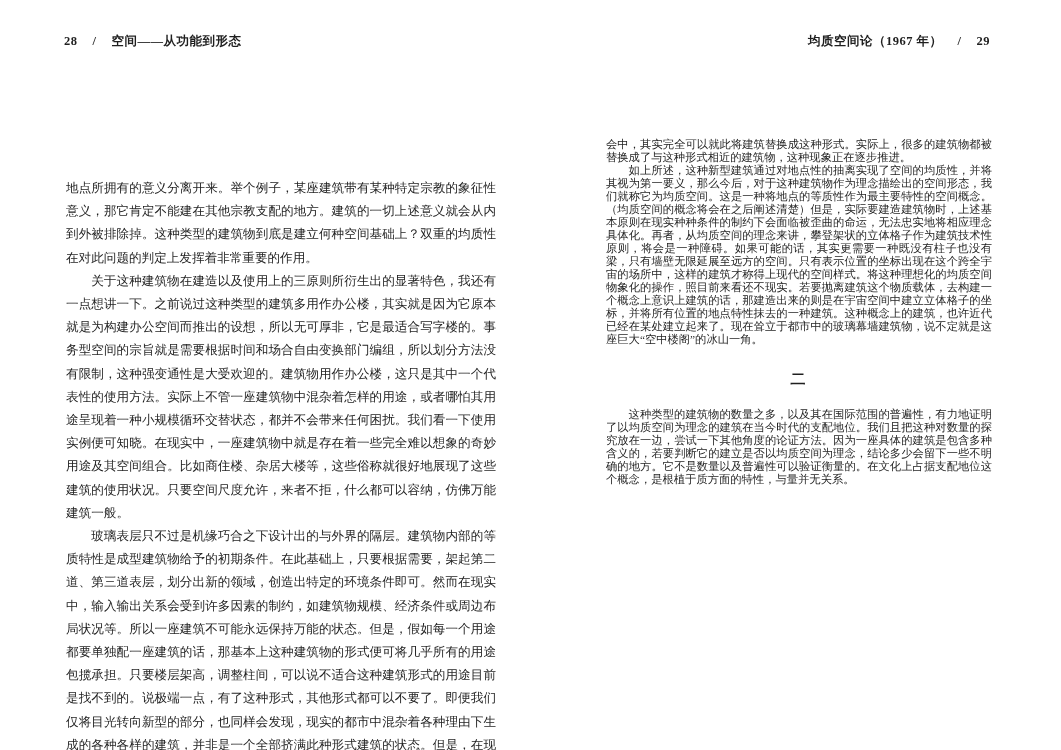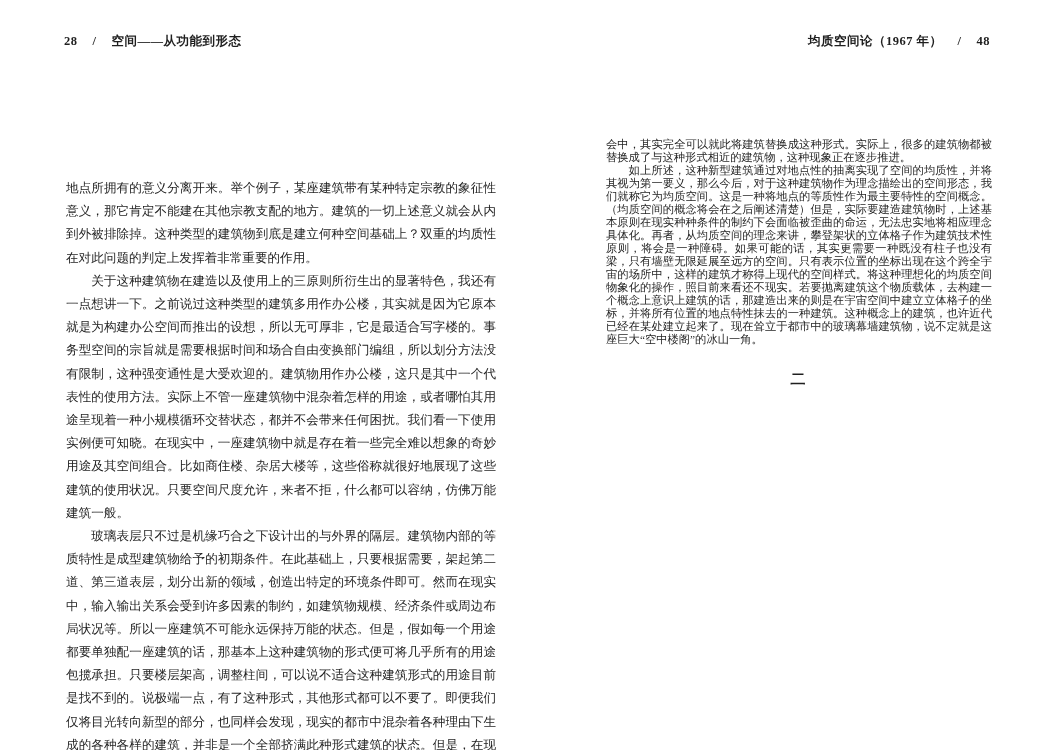--- a/index.html
+++ b/index.html
@@ -62,28 +62,29 @@
 </head>
 <body>
 
 <div class="spread">
 
   <header class="page-header left">
     <span class="pagenum">28</span><span class="sep">/</span><span class="htitle">空间——从功能到形态</span>
   </header>
 
   <header class="page-header right">
-    <span class="htitle">均质空间论（1967 年）</span><span class="sep">/</span><span class="pagenum">48</span>
+    <span class="htitle">均质空间论（1967 年）</span><span class="sep">/</span><span class="pagenum">29</span>
   </header>
 
   <main class="page-body left">
     <p class="para">地点所拥有的意义分离开来。举个例子，某座建筑带有某种特定宗教的象征性意义，那它肯定不能建在其他宗教支配的地方。建筑的一切上述意义就会从内到外被排除掉。这种类型的建筑物到底是建立何种空间基础上？双重的均质性在对此问题的判定上发挥着非常重要的作用。</p>
     <p class="para indent">关于这种建筑物在建造以及使用上的三原则所衍生出的显著特色，我还有一点想讲一下。之前说过这种类型的建筑多用作办公楼，其实就是因为它原本就是为构建办公空间而推出的设想，所以无可厚非，它是最适合写字楼的。事务型空间的宗旨就是需要根据时间和场合自由变换部门编组，所以划分方法没有限制，这种强变通性是大受欢迎的。建筑物用作办公楼，这只是其中一个代表性的使用方法。实际上不管一座建筑物中混杂着怎样的用途，或者哪怕其用途呈现着一种小规模循环交替状态，都并不会带来任何困扰。我们看一下使用实例便可知晓。在现实中，一座建筑物中就是存在着一些完全难以想象的奇妙用途及其空间组合。比如商住楼、杂居大楼等，这些俗称就很好地展现了这些建筑的使用状况。只要空间尺度允许，来者不拒，什么都可以容纳，仿佛万能建筑一般。</p>
     <p class="para indent">玻璃表层只不过是机缘巧合之下设计出的与外界的隔层。建筑物内部的等质特性是成型建筑物给予的初期条件。在此基础上，只要根据需要，架起第二道、第三道表层，划分出新的领域，创造出特定的环境条件即可。然而在现实中，输入输出关系会受到许多因素的制约，如建筑物规模、经济条件或周边布局状况等。所以一座建筑不可能永远保持万能的状态。但是，假如每一个用途都要单独配一座建筑的话，那基本上这种建筑物的形式便可将几乎所有的用途包揽承担。只要楼层架高，调整柱间，可以说不适合这种建筑形式的用途目前是找不到的。说极端一点，有了这种形式，其他形式都可以不要了。即便我们仅将目光转向新型的部分，也同样会发现，现实的都市中混杂着各种理由下生成的各种各样的建筑，并非是一个全部挤满此种形式建筑的状态。但是，在现代社</p>
   </main>
 
   <main class="page-body right">
     <p class="para">会中，其实完全可以就此将建筑替换成这种形式。实际上，很多的建筑物都被替换成了与这种形式相近的建筑物，这种现象正在逐步推进。</p>
     <p class="para indent">如上所述，这种新型建筑通过对地点性的抽离实现了空间的均质性，并将其视为第一要义，那么今后，对于这种建筑物作为理念描绘出的空间形态，我们就称它为均质空间。这是一种将地点的等质性作为最主要特性的空间概念。（均质空间的概念将会在之后阐述清楚）但是，实际要建造建筑物时，上述基本原则在现实种种条件的制约下会面临被歪曲的命运，无法忠实地将相应理念具体化。再者，从均质空间的理念来讲，攀登架状的立体格子作为建筑技术性原则，将会是一种障碍。如果可能的话，其实更需要一种既没有柱子也没有梁，只有墙壁无限延展至远方的空间。只有表示位置的坐标出现在这个跨全宇宙的场所中，这样的建筑才称得上现代的空间样式。将这种理想化的均质空间物象化的操作，照目前来看还不现实。若要抛离建筑这个物质载体，去构建一个概念上意识上建筑的话，那建造出来的则是在宇宙空间中建立立体格子的坐标，并将所有位置的地点特性抹去的一种建筑。这种概念上的建筑，也许近代已经在某处建立起来了。现在耸立于都市中的玻璃幕墙建筑物，说不定就是这座巨大“空中楼阁”的冰山一角。</p>
     <h2 class="section-heading">二</h2>
+    <p class="para indent">这种类型的建筑物的数量之多，以及其在国际范围的普遍性，有力地证明了以均质空间为理念的建筑在当今时代的支配地位。我们且把这种对数量的探究放在一边，尝试一下其他角度的论证方法。因为一座具体的建筑是包含多种含义的，若要判断它的建立是否以均质空间为理念，结论多少会留下一些不明确的地方。它不是数量以及普遍性可以验证衡量的。在文化上占据支配地位这个概念，是根植于质方面的特性，与量并无关系。</p>
   </main>
 
 </div>
 
 </body></html>

